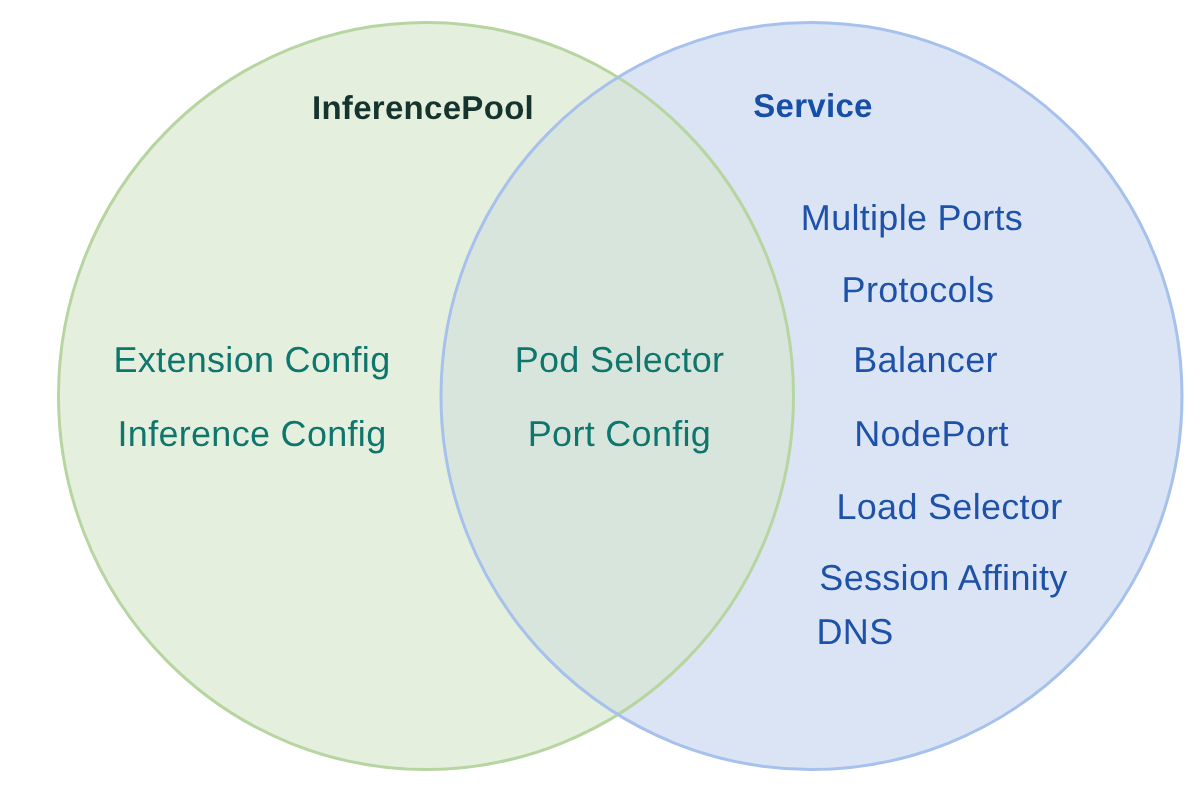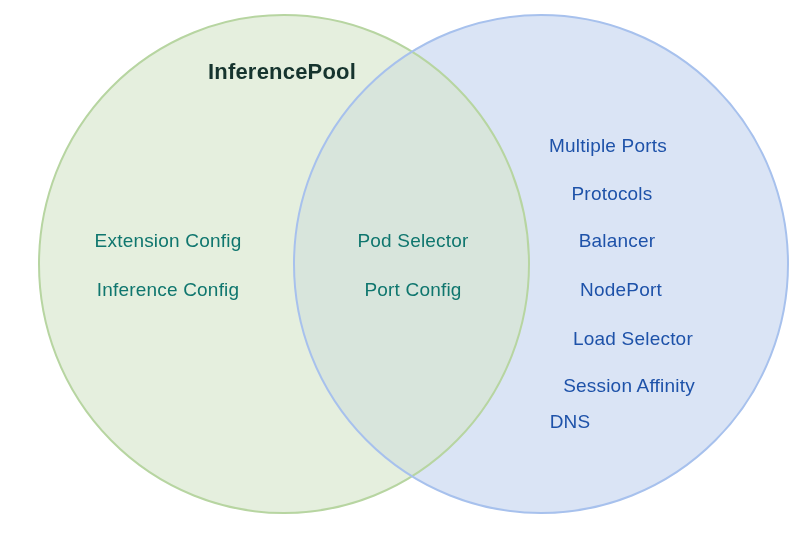--- a/index.html
+++ b/index.html
@@ -18,21 +18,21 @@
   }
   .stage svg {
     position: absolute;
     left: 0;
     top: 0;
   }
   .label {
     position: absolute;
     transform: translate(-50%, -50%);
     white-space: nowrap;
-    font-size: 19px;
+    font-size: 24px;
     letter-spacing: 0.2px;
   }
   .title {
     font-size: 22px;
     font-weight: bold;
   }
   .green-title { color: #16342e; }
   .green-item  { color: #0f766e; }
   .blue-title  { color: #174ea6; }
   .blue-item   { color: #1e52a9; }
@@ -50,20 +50,21 @@
     </defs>
     <ellipse cx="271" cy="264" rx="245" ry="249" fill="#e5efde"></ellipse>
     <ellipse cx="528" cy="264" rx="247" ry="249" fill="#dae4f5"></ellipse>
     <ellipse cx="528" cy="264" rx="247" ry="249" clip-path="url(#leftClip)" fill="#d8e5dc"></ellipse>
     <ellipse cx="271" cy="264" rx="245" ry="249" fill="none" stroke-width="2" stroke="#b7d5a1"></ellipse>
     <ellipse cx="528" cy="264" rx="247" ry="249" fill="none" stroke-width="2" stroke="#a7c1ed"></ellipse>
   </svg>
 
   <div class="label title green-title" style="left:269px; top:72px">InferencePool</div>
 
+  <div class="label title blue-title" style="left:529px; top:71px">Service</div>
 
   <div class="label green-item" style="left:155px; top:241px">Extension Config</div>
   <div class="label green-item" style="left:155px; top:290px">Inference Config</div>
 
   <div class="label green-item" style="left:400px; top:241px">Pod Selector</div>
   <div class="label green-item" style="left:400px; top:290px">Port Config</div>
 
   <div class="label blue-item" style="left:595px; top:146px">Multiple Ports</div>
   <div class="label blue-item" style="left:599px; top:194px">Protocols</div>
   <div class="label blue-item" style="left:604px; top:241px">Balancer</div>

